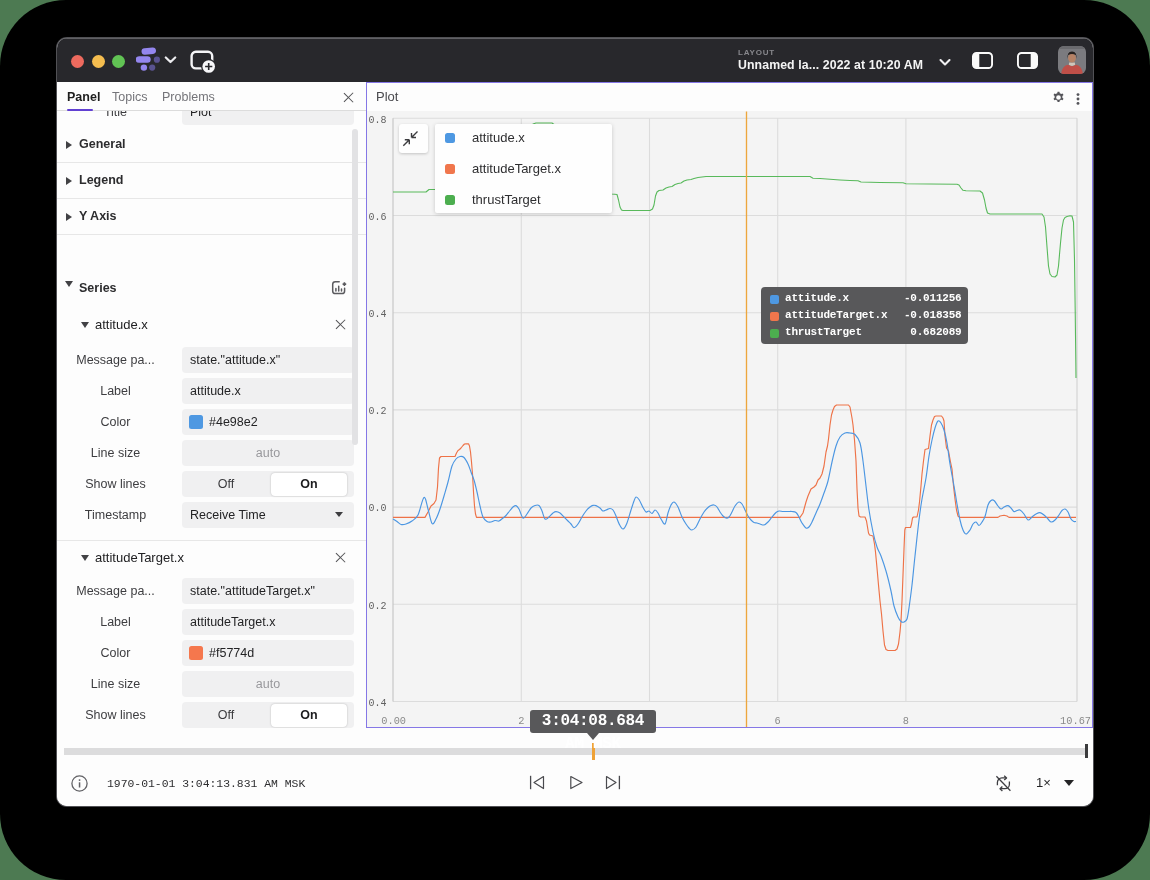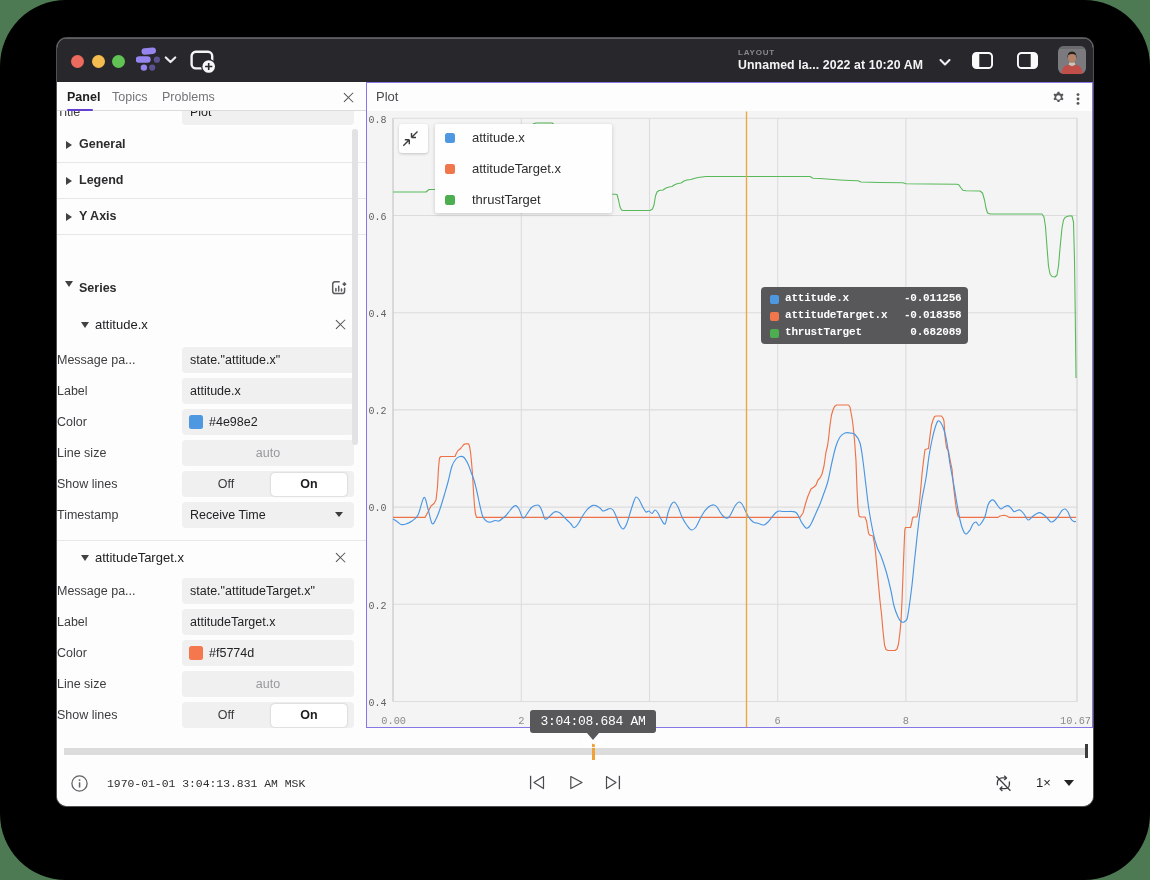--- a/index.html
+++ b/index.html
@@ -25,21 +25,21 @@
 .tab-underline { position:absolute; left:10px; top:26.5px; width:26px; height:2.5px;
   background:#6140d2; border-radius:2px; }
 .secrow { position:absolute; left:0; width:100%; height:36px; border-bottom:1px solid #e7e7e7;
   font-size:12.5px; font-weight:700; color:#2c2c2e; background:#fdfdfd; }
 .secrow .tri { position:absolute; left:9px; top:14px; }
 .secrow .lbl { position:absolute; left:22px; top:10px; }
 .tri-r { width:0; height:0; border-left:6px solid #424245; border-top:4.5px solid transparent; border-bottom:4.5px solid transparent; }
 .tri-d { width:0; height:0; border-top:6px solid #424245; border-left:4.5px solid transparent; border-right:4.5px solid transparent; }
 .serhead { position:absolute; left:0; width:100%; height:26px; font-size:13px; color:#212123; }
 .inrow { position:absolute; left:0; width:100%; height:26px; }
-.inlabel { position:absolute; left:0; width:117px; text-align:left; top:6px;
+.inlabel { position:absolute; left:0; width:117px; text-align:center; top:6px;
   font-size:12.5px; color:#3d3d40; }
 .inbox { position:absolute; left:125px; top:0; width:172px; height:26px; background:#f0f0f1;
   border-radius:4px; font-size:12.5px; color:#232325; line-height:26px; padding-left:8px; }
 .xclose { position:absolute; width:11px; height:11px; }
 .xclose:before, .xclose:after { content:""; position:absolute; left:5px; top:-1px; width:1.4px; height:13px; background:#515154; }
 .xclose:before { transform:rotate(45deg); }
 .xclose:after { transform:rotate(-45deg); }
 .panel { position:absolute; left:309px; top:0; width:727px; height:646px; background:#f4f4f4; }
 .panel-border { position:absolute; inset:0; border:1.5px solid #8577e6; pointer-events:none; z-index:50; }
 .panel-head { position:absolute; left:0; top:0; width:100%; height:29px; background:#fdfdfd; }
@@ -52,22 +52,22 @@
 .legend .sq { position:absolute; left:9.5px; width:10.5px; height:10.5px; border-radius:2.5px; }
 .legend .ltxt { position:absolute; left:37px; font-size:13px; color:#2e2e30; }
 .collapse-btn { position:absolute; left:90px; top:42px; width:29px; height:29px; background:#fefefe;
   border-radius:3px; box-shadow:0 1px 3px rgba(0,0,0,0.2); z-index:20; }
 .dtip { position:absolute; width:207px; height:57px; background:#58585a;
   border-radius:4px; z-index:20; font-family:"Liberation Mono", monospace; font-size:11px; color:#fff; }
 .dtip .sq { position:absolute; left:9px; width:9px; height:9px; border-radius:2px; }
 .dtip .nm { position:absolute; left:24px; font-weight:700; letter-spacing:-0.2px; }
 .dtip .vl { position:absolute; right:6.5px; font-weight:700; letter-spacing:-0.2px; }
 .scrubtip { position:absolute; left:473px; top:672px; width:126px; height:23px; background:#58585a;
-  border-radius:3px; z-index:60; font-family:"Liberation Mono", monospace; font-size:13px;
-  color:#fff; text-align:center; line-height:23px; letter-spacing:-0.3px; font-weight:400; }
+  border-radius:3px; z-index:60; font-family:"Liberation Mono", monospace; font-size:16px;
+  color:#fff; text-align:center; line-height:23px; letter-spacing:-0.3px; font-weight:700; }
 .scrubtip:after { content:""; position:absolute; left:57px; top:23px; width:0; height:0;
   border-left:6px solid transparent; border-right:6px solid transparent; border-top:7px solid #58585a; }
 </style></head>
 <body>
 <div class="backdrop"></div>
 <div class="window">
 
   <div class="titlebar">
     <div class="tl" style="left:14.2px; background:#ed6a5e;"></div>
     <div class="tl" style="left:34.7px; background:#f5bd4f;"></div>

